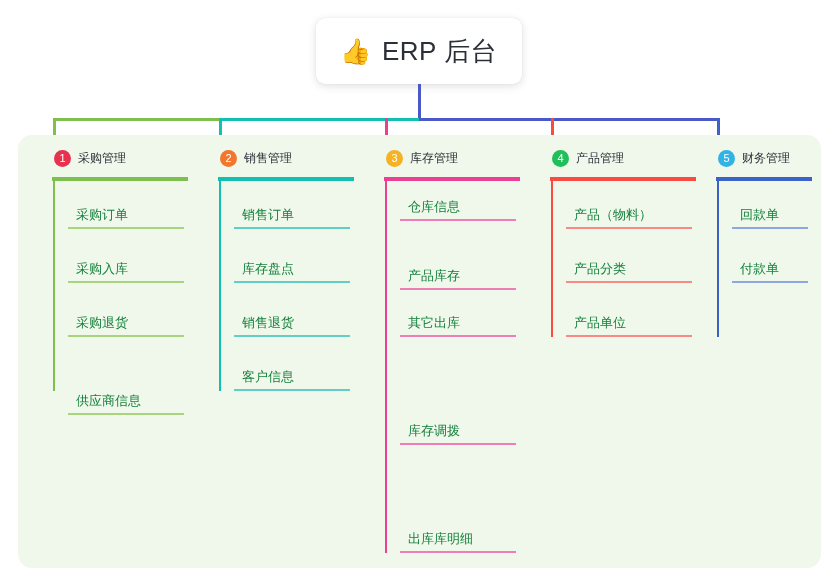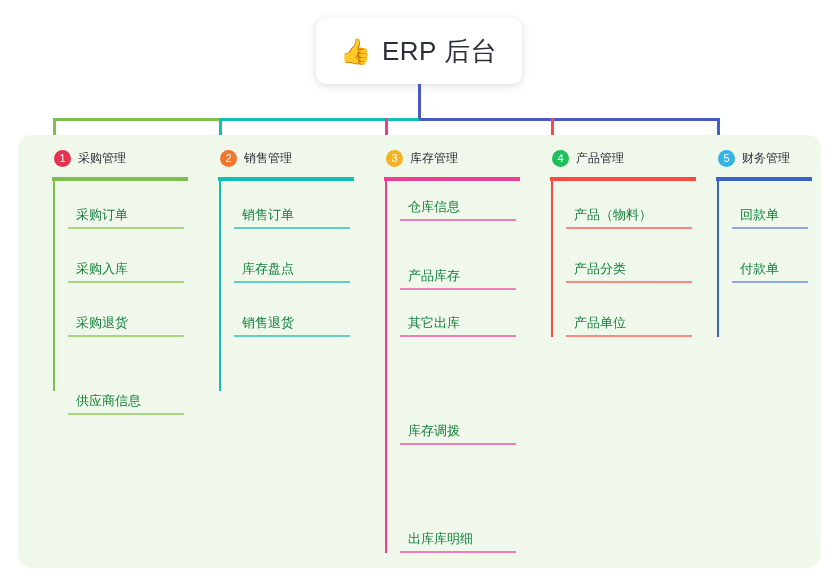--- a/index.html
+++ b/index.html
@@ -204,20 +204,24 @@
           <div class="leaf-rule" style="background: rgb(98, 207, 198); width: 116px;"></div>
         </div>
         <div class="leaf" style="top: 111px; width: 116px;">
           <span class="leaf-label">库存盘点</span>
           <div class="leaf-rule" style="background: rgb(98, 207, 198); width: 116px;"></div>
         </div>
         <div class="leaf" style="top: 165px; width: 116px;">
           <span class="leaf-label">销售退货</span>
           <div class="leaf-rule" style="background: rgb(98, 207, 198); width: 116px;"></div>
         </div>
+        <div class="leaf" style="top: 219px; width: 116px;">
+          <span class="leaf-label">客户信息</span>
+          <div class="leaf-rule" style="background: rgb(98, 207, 198); width: 116px;"></div>
+        </div>
       </div>
       <div class="col" style="left: 368px; width: 160px;">
         <div class="col-head">
           <span class="badge" style="background: rgb(245, 178, 35);">3</span>
           <span class="col-title">库存管理</span>
         </div>
         <div class="head-rule" style="background: rgb(236, 63, 148); width: 136px;"></div>
         <div class="spine" style="background: rgb(236, 63, 148); height: 374px;"></div>
         <div class="leaf" style="top: 49px; width: 116px;">
           <span class="leaf-label">仓库信息</span>

